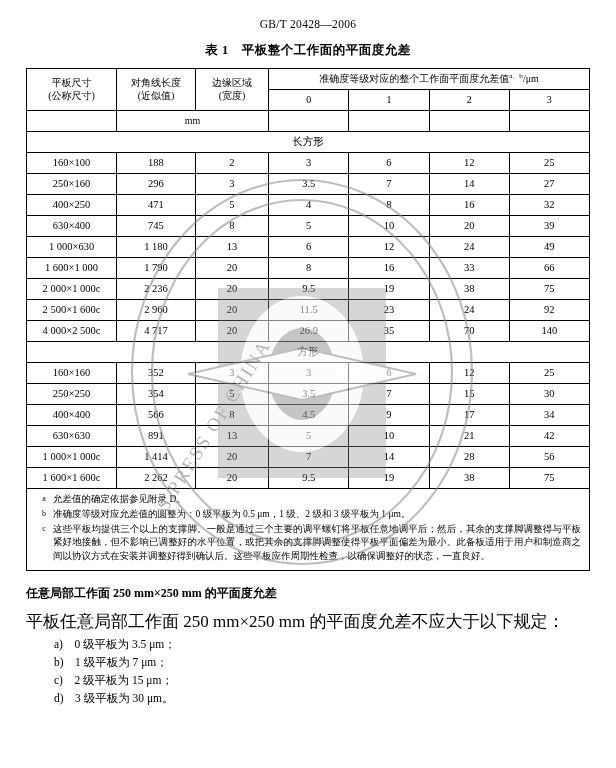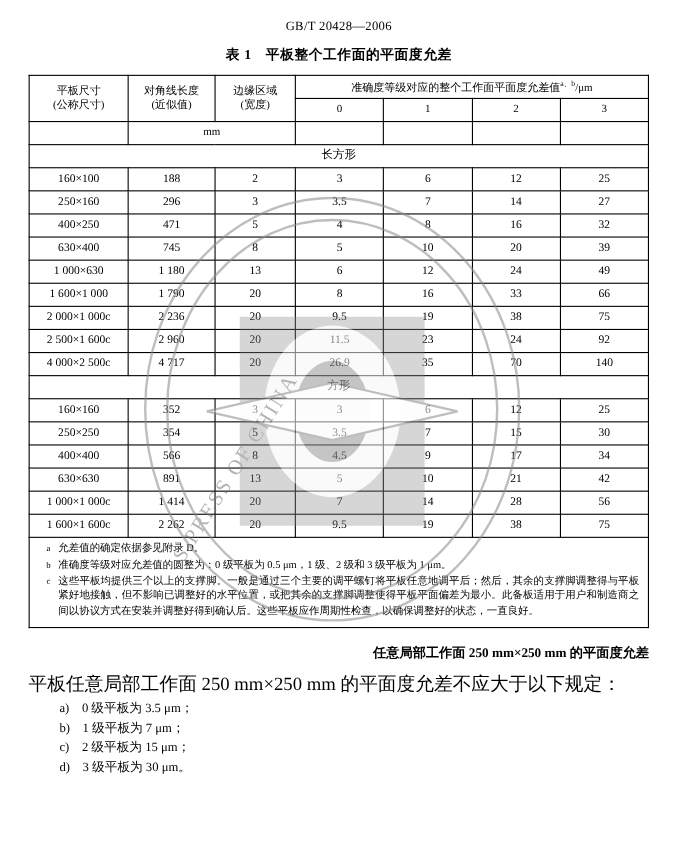--- a/index.html
+++ b/index.html
@@ -73,21 +73,21 @@
   .note-mark {
     width: 18px;
     flex: 0 0 18px;
     text-align: center;
     vertical-align: top;
     font-size: 8px;
     padding-top: 0px;
   }
   .note-body { flex: 1; }
   .sub-title {
-    text-align: right;
+    text-align: left;
     font-weight: bold;
     font-size: 12px;
     margin: 14px 0 7px 0;
   }
   .para {
     font-size: 17px;
     line-height: 1.55;
     margin: 0 0 1px 0;
   }
   .list-item {

